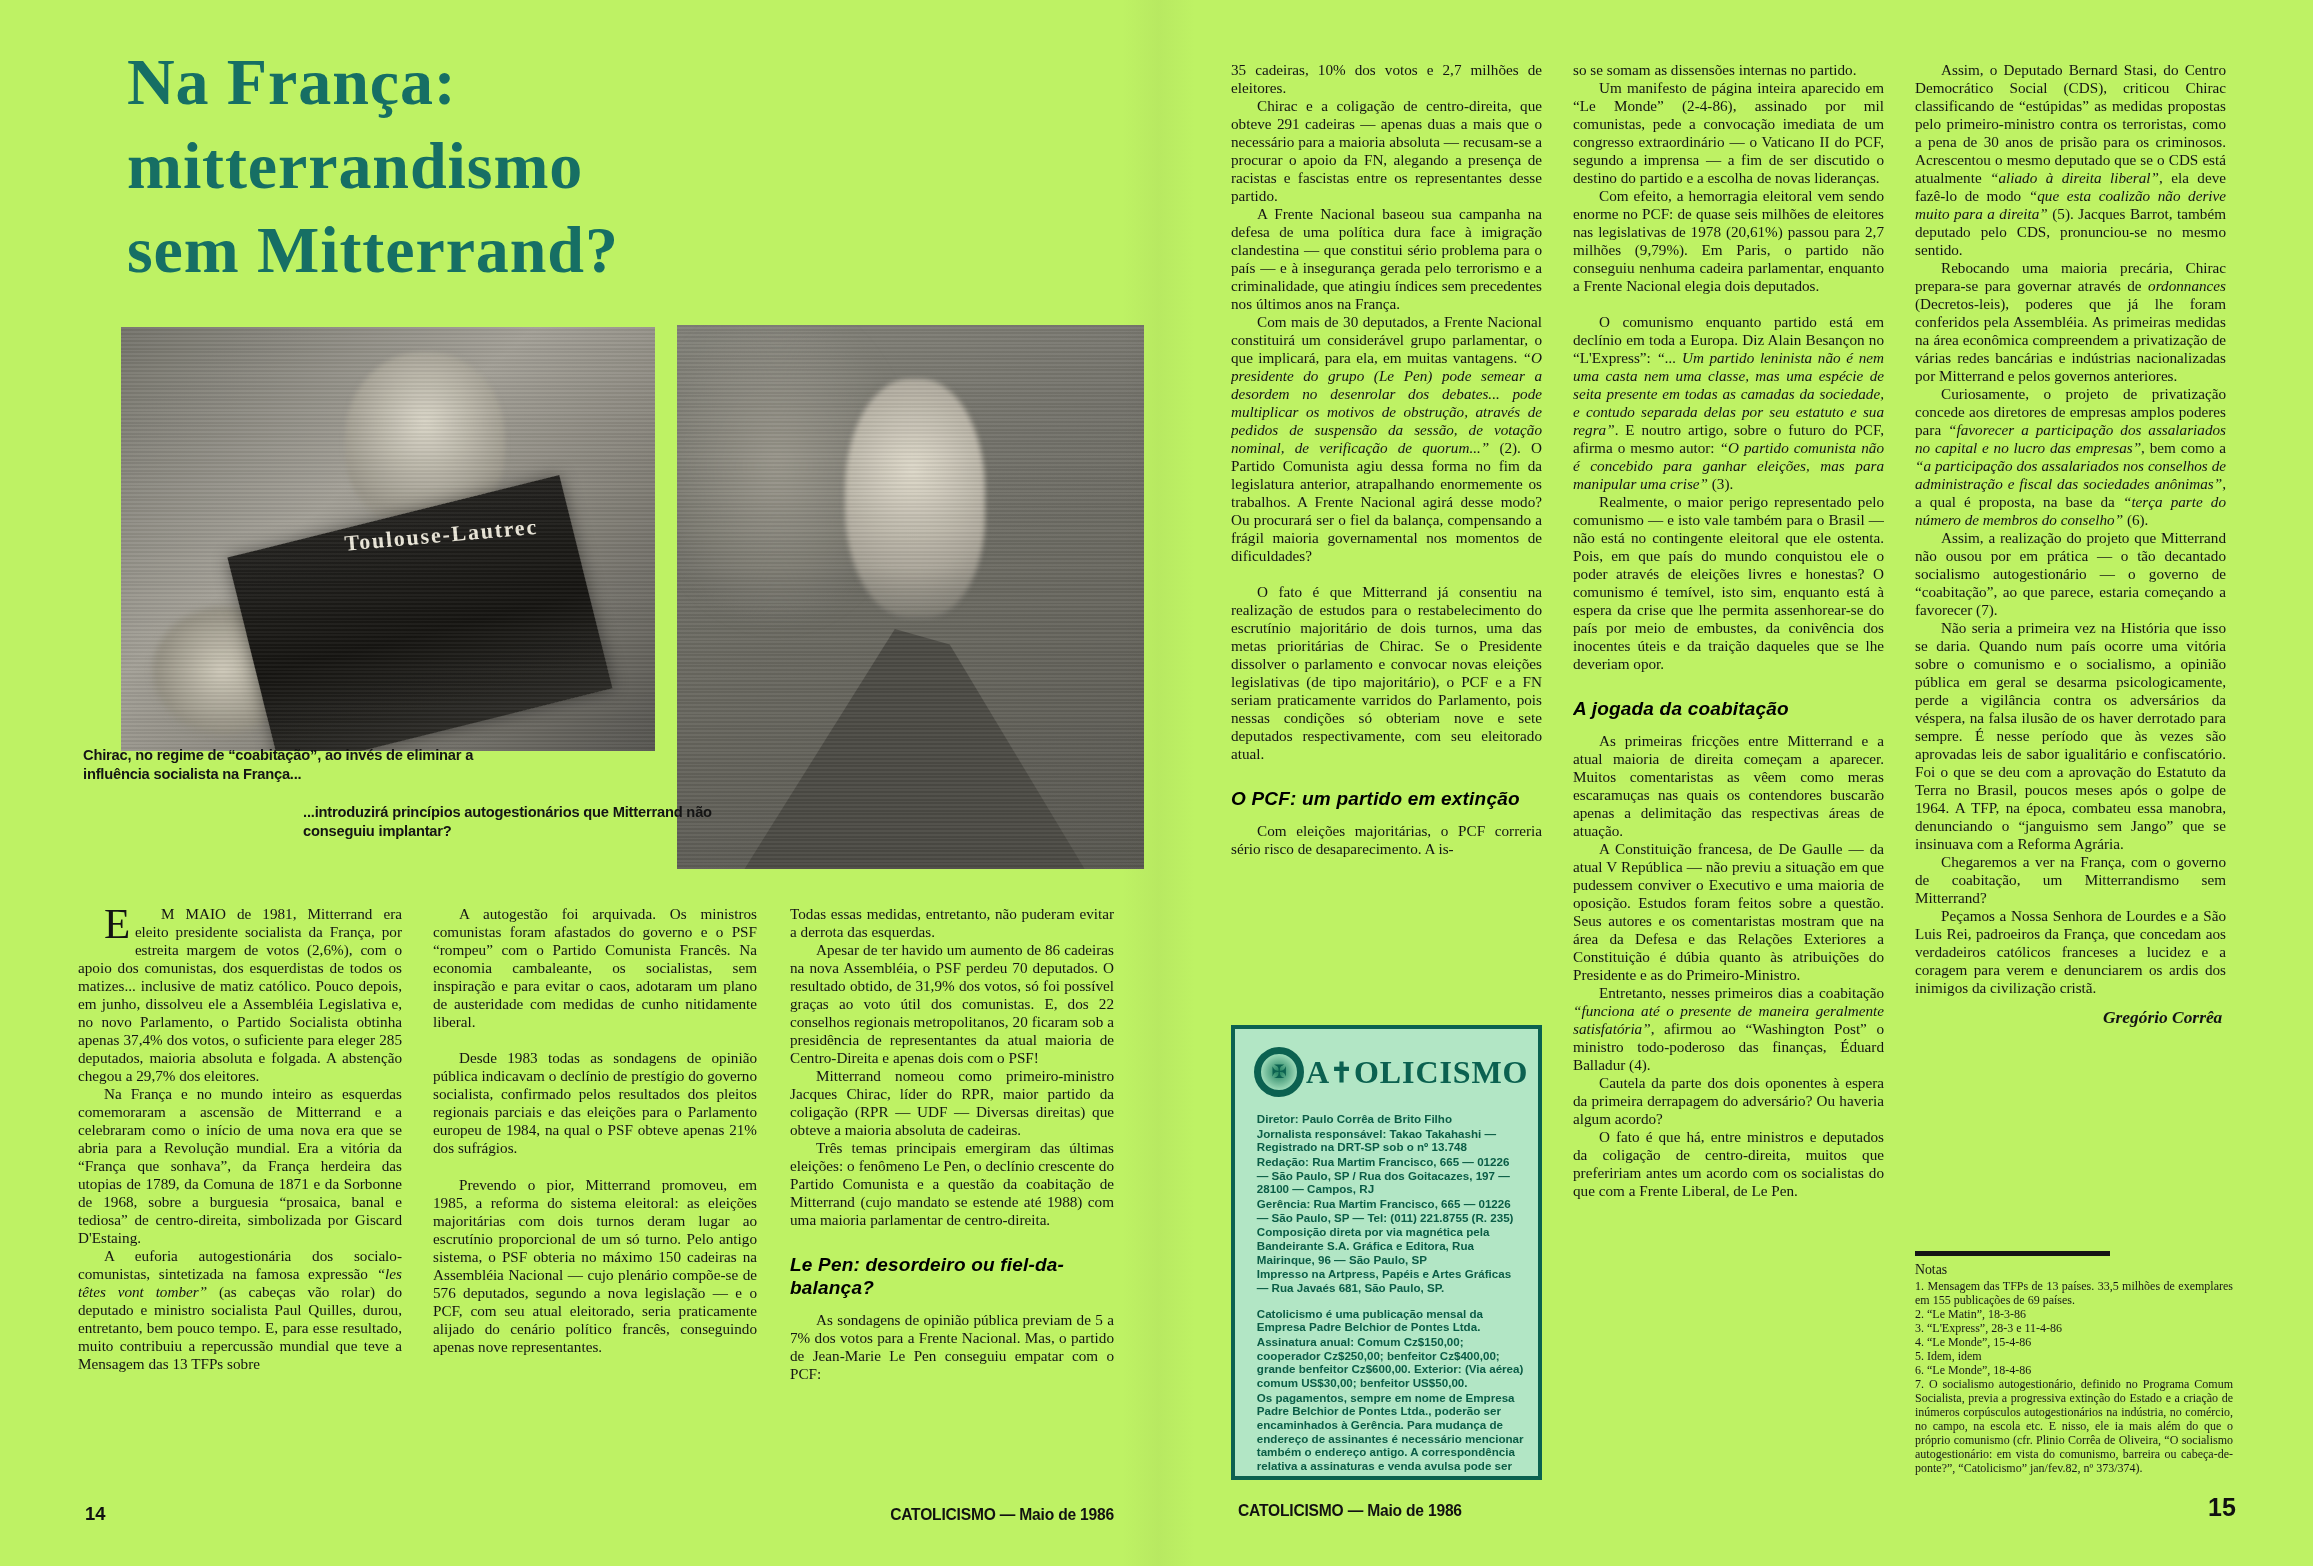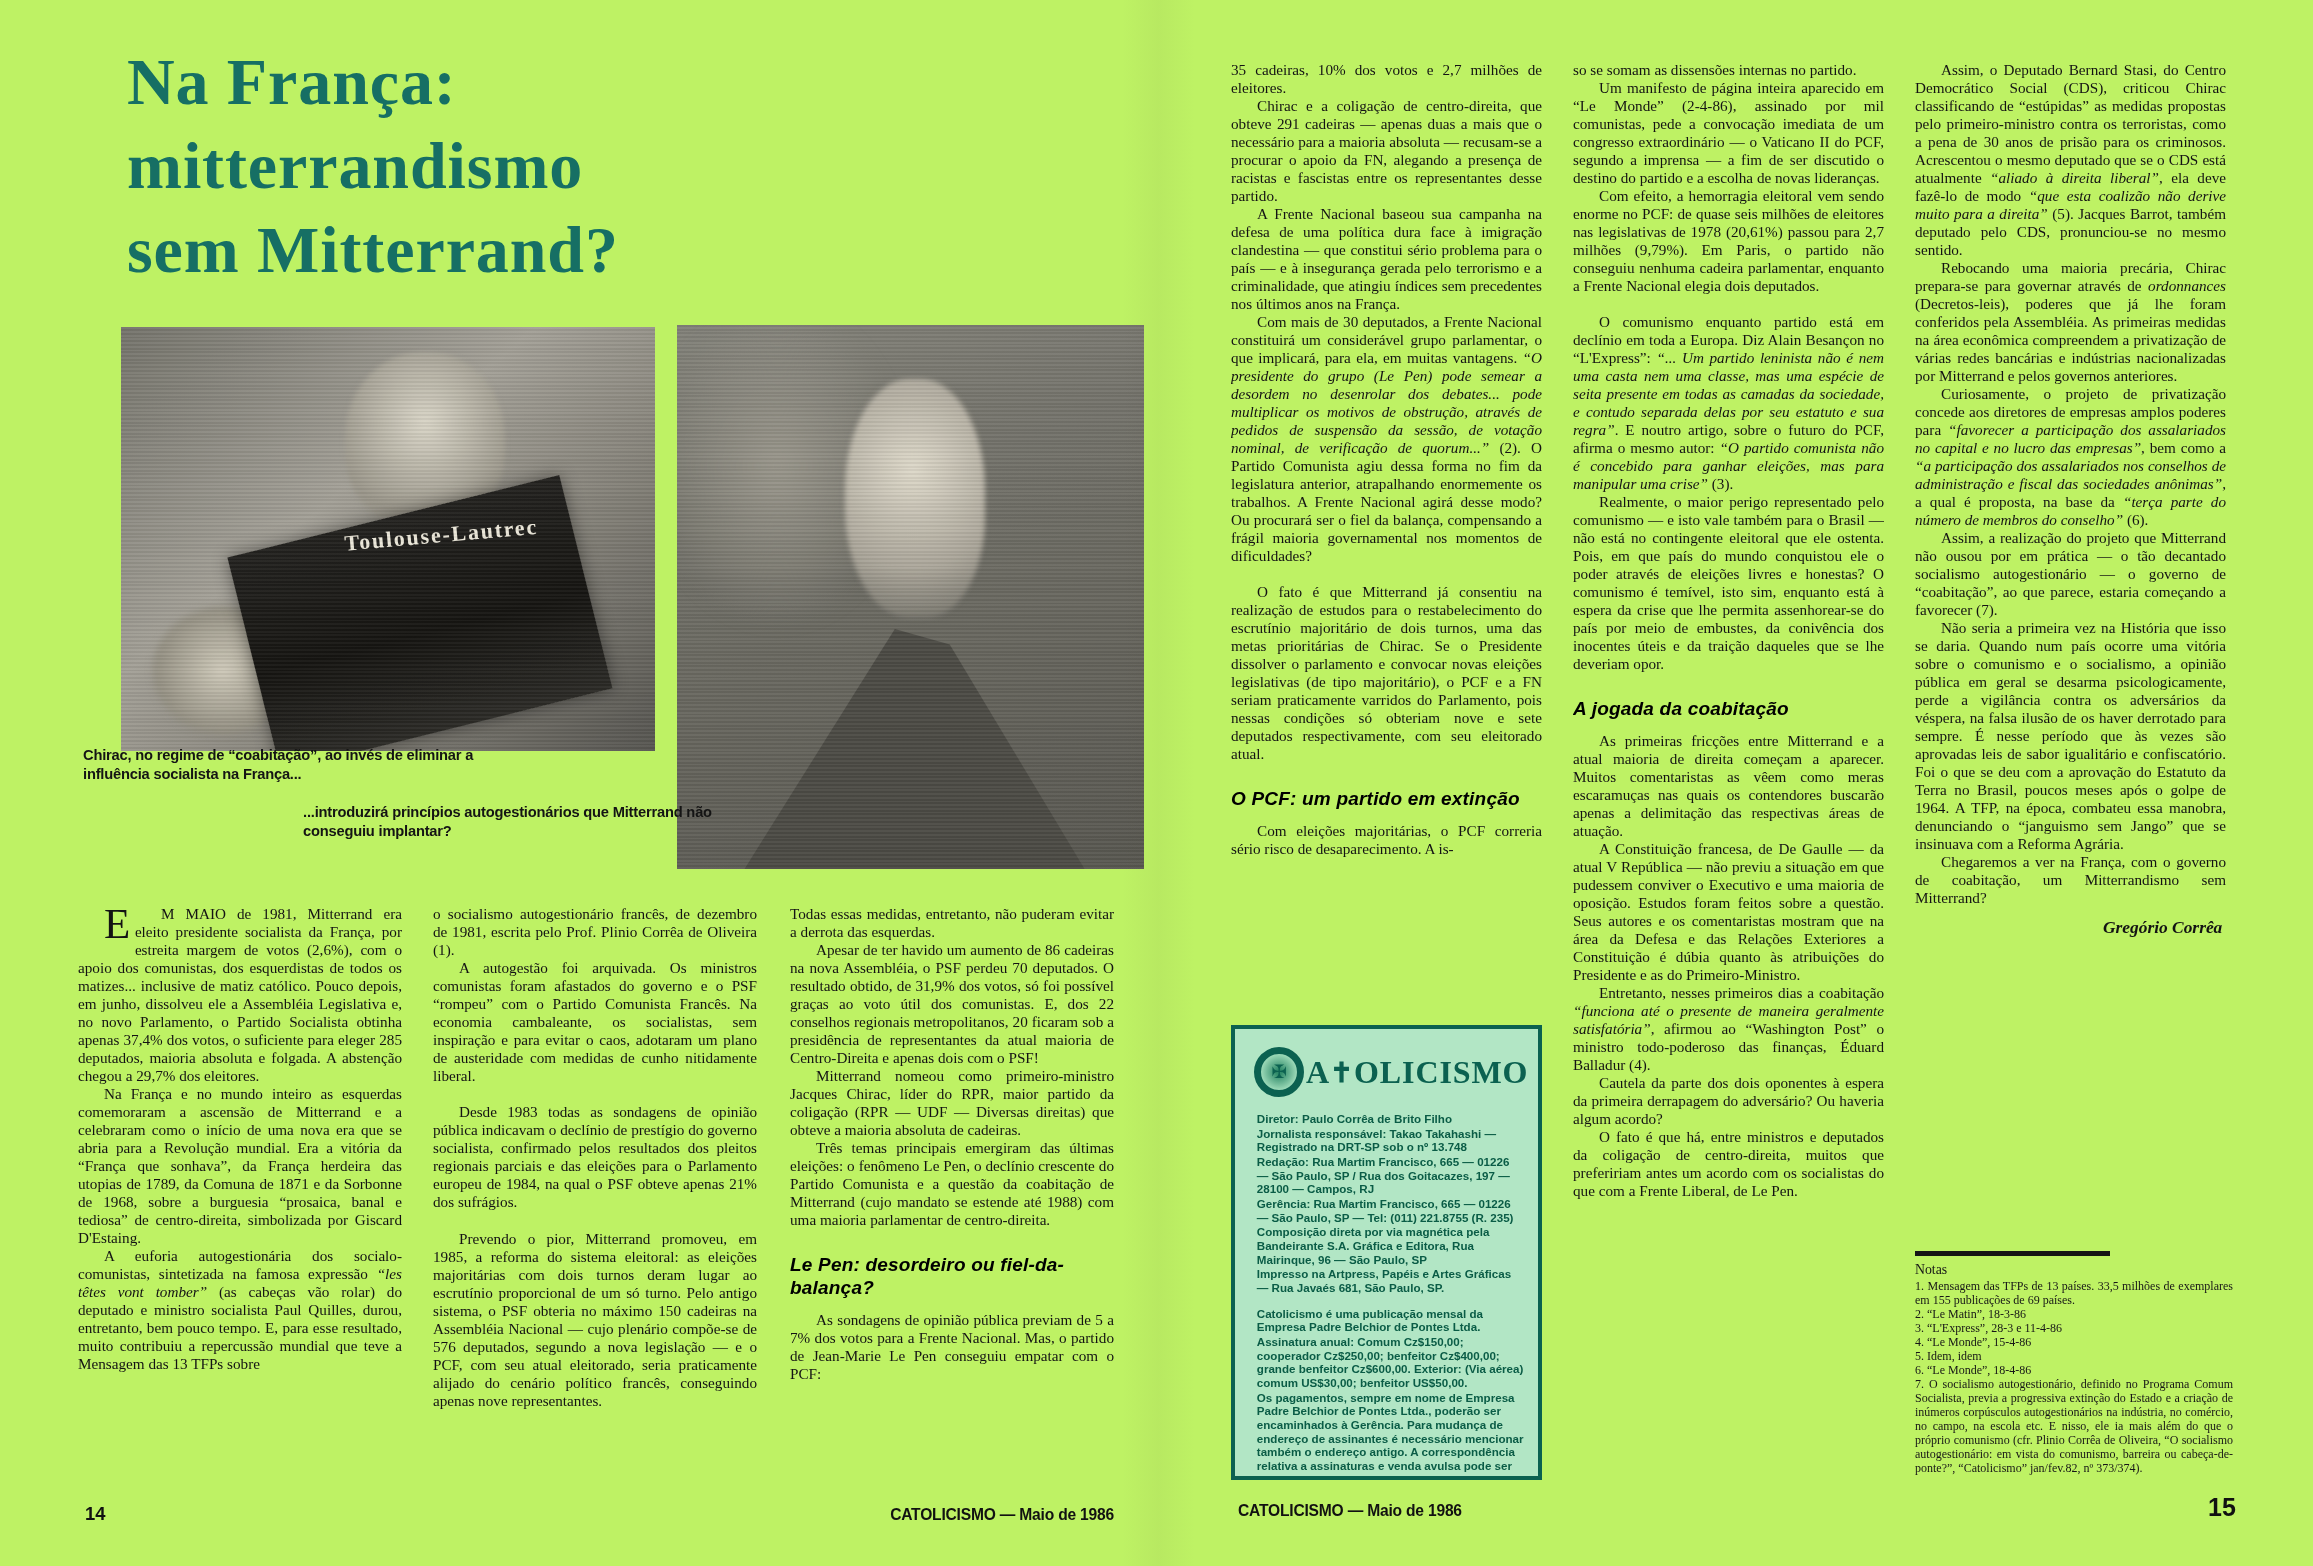--- a/index.html
+++ b/index.html
@@ -116,21 +116,20 @@
 
     <p class="caption cap-chirac">Chirac, no regime de “coabitação”, ao invés de eliminar a influência socialista na França...</p>
     <p class="caption cap-mitterrand">...introduzirá princípios autogestionários que Mitterrand não conseguiu implantar?</p>
 
     <div class="col col-14" id="p14c1">
         <p class="body-p"><span class="dropcap">E</span>M MAIO de 1981, Mitterrand era eleito presidente socialista da França, por estreita margem de votos (2,6%), com o apoio dos comunistas, dos esquerdistas de todos os matizes... inclusive de matiz católico. Pouco depois, em junho, dissolveu ele a Assembléia Legislativa e, no novo Parlamento, o Partido Socialista obtinha apenas 37,4% dos votos, o suficiente para eleger 285 deputados, maioria absoluta e folgada. A abstenção chegou a 29,7% dos eleitores.</p>
         <p class="body-p">Na França e no mundo inteiro as esquerdas comemoraram a ascensão de Mitterrand e a celebraram como o início de uma nova era que se abria para a Revolução mundial. Era a vitória da “França que sonhava”, da França herdeira das utopias de 1789, da Comuna de 1871 e da Sorbonne de 1968, sobre a burguesia “prosaica, banal e tediosa” de centro-direita, simbolizada por Giscard D'Estaing.</p>
         <p class="body-p">A euforia autogestionária dos socialo-comunistas, sintetizada na famosa expressão <i>“les têtes vont tomber”</i> (as cabeças vão rolar) do deputado e ministro socialista Paul Quilles, durou, entretanto, bem pouco tempo. E, para esse resultado, muito contribuiu a repercussão mundial que teve a Mensagem das 13 TFPs sobre</p>
       </div>
     <div class="col col-14" id="p14c2">
-        <p class="body-p cont">o socialismo autogestionário francês, de dezembro de 1981, escrita pelo Prof. Plinio Corrêa de Oliveira (1).</p>
         <p class="body-p">A autogestão foi arquivada. Os ministros comunistas foram afastados do governo e o PSF “rompeu” com o Partido Comunista Francês. Na economia cambaleante, os socialistas, sem inspiração e para evitar o caos, adotaram um plano de austeridade com medidas de cunho nitidamente liberal.</p>
         <p class="body-p gap">Desde 1983 todas as sondagens de opinião pública indicavam o declínio de prestígio do governo socialista, confirmado pelos resultados dos pleitos regionais parciais e das eleições para o Parlamento europeu de 1984, na qual o PSF obteve apenas 21% dos sufrágios.</p>
         <p class="body-p gap">Prevendo o pior, Mitterrand promoveu, em 1985, a reforma do sistema eleitoral: as eleições majoritárias com dois turnos deram lugar ao escrutínio proporcional de um só turno. Pelo antigo sistema, o PSF obteria no máximo 150 cadeiras na Assembléia Nacional — cujo plenário compõe-se de 576 deputados, segundo a nova legislação — e o PCF, com seu atual eleitorado, seria praticamente alijado do cenário político francês, conseguindo apenas nove representantes.</p>
       </div>
     <div class="col col-14" id="p14c3">
         <p class="body-p cont">Todas essas medidas, entretanto, não puderam evitar a derrota das esquerdas.</p>
         <p class="body-p">Apesar de ter havido um aumento de 86 cadeiras na nova Assembléia, o PSF perdeu 70 deputados. O resultado obtido, de 31,9% dos votos, só foi possível graças ao voto útil dos comunistas. E, dos 22 conselhos regionais metropolitanos, 20 ficaram sob a presidência de representantes da atual maioria de Centro-Direita e apenas dois com o PSF!</p>
         <p class="body-p">Mitterrand nomeou como primeiro-ministro Jacques Chirac, líder do RPR, maior partido da coligação (RPR — UDF — Diversas direitas) que obteve a maioria absoluta de cadeiras.</p>
         <p class="body-p">Três temas principais emergiram das últimas eleições: o fenômeno Le Pen, o declínio crescente do Partido Comunista e a questão da coabitação de Mitterrand (cujo mandato se estende até 1988) com uma maioria parlamentar de centro-direita.</p>
         <h3 class="subhead">Le Pen: desordeiro ou fiel-da-balança?</h3>
@@ -166,20 +165,21 @@
         <p class="body-p">Cautela da parte dos dois oponentes à espera da primeira derrapagem do adversário? Ou haveria algum acordo?</p>
         <p class="body-p">O fato é que há, entre ministros e deputados da coligação de centro-direita, muitos que prefeririam antes um acordo com os socialistas do que com a Frente Liberal, de Le Pen.</p>
       </div>
     <div class="col col-15" id="p15c3">
         <p class="body-p">Assim, o Deputado Bernard Stasi, do Centro Democrático Social (CDS), criticou Chirac classificando de “estúpidas” as medidas propostas pelo primeiro-ministro contra os terroristas, como a pena de 30 anos de prisão para os criminosos. Acrescentou o mesmo deputado que se o CDS está atualmente <i>“aliado à direita liberal”</i>, ela deve fazê-lo de modo <i>“que esta coalizão não derive muito para a direita”</i> (5). Jacques Barrot, também deputado pelo CDS, pronunciou-se no mesmo sentido.</p>
         <p class="body-p">Rebocando uma maioria precária, Chirac prepara-se para governar através de <i>ordonnances</i> (Decretos-leis), poderes que já lhe foram conferidos pela Assembléia. As primeiras medidas na área econômica compreendem a privatização de várias redes bancárias e indústrias nacionalizadas por Mitterrand e pelos governos anteriores.</p>
         <p class="body-p">Curiosamente, o projeto de privatização concede aos diretores de empresas amplos poderes para <i>“favorecer a participação dos assalariados no capital e no lucro das empresas”</i>, bem como a <i>“a participação dos assalariados nos conselhos de administração e fiscal das sociedades anônimas”</i>, a qual é proposta, na base da <i>“terça parte do número de membros do conselho”</i> (6).</p>
         <p class="body-p">Assim, a realização do projeto que Mitterrand não ousou por em prática — o tão decantado socialismo autogestionário — o governo de “coabitação”, ao que parece, estaria começando a favorecer (7).</p>
         <p class="body-p">Não seria a primeira vez na História que isso se daria. Quando num país ocorre uma vitória sobre o comunismo e o socialismo, a opinião pública em geral se desarma psicologicamente, perde a vigilância contra os adversários da véspera, na falsa ilusão de os haver derrotado para sempre. É nesse período que às vezes são aprovadas leis de sabor igualitário e confiscatório. Foi o que se deu com a aprovação do Estatuto da Terra no Brasil, poucos meses após o golpe de 1964. A TFP, na época, combateu essa manobra, denunciando o “janguismo sem Jango” que se insinuava com a Reforma Agrária.</p>
         <p class="body-p">Chegaremos a ver na França, com o governo de coabitação, um Mitterrandismo sem Mitterrand?</p>
+        <p class="body-p">Peçamos a Nossa Senhora de Lourdes e a São Luis Rei, padroeiros da França, que concedam aos verdadeiros católicos franceses a lucidez e a coragem para verem e denunciarem os ardis dos inimigos da civilização cristã.</p>
         <p class="signature">Gregório Corrêa</p>
       </div>
 
     <aside class="gbox">
       <div class="glogo">
         <span class="c-ring">✠</span>
         <span class="glogo-text"><span>A</span><span class="cross">✝</span><span>OLICISMO</span></span>
       </div>
       <div>
           <p class="mast-line"><b>Diretor:</b> Paulo Corrêa de Brito Filho</p>

